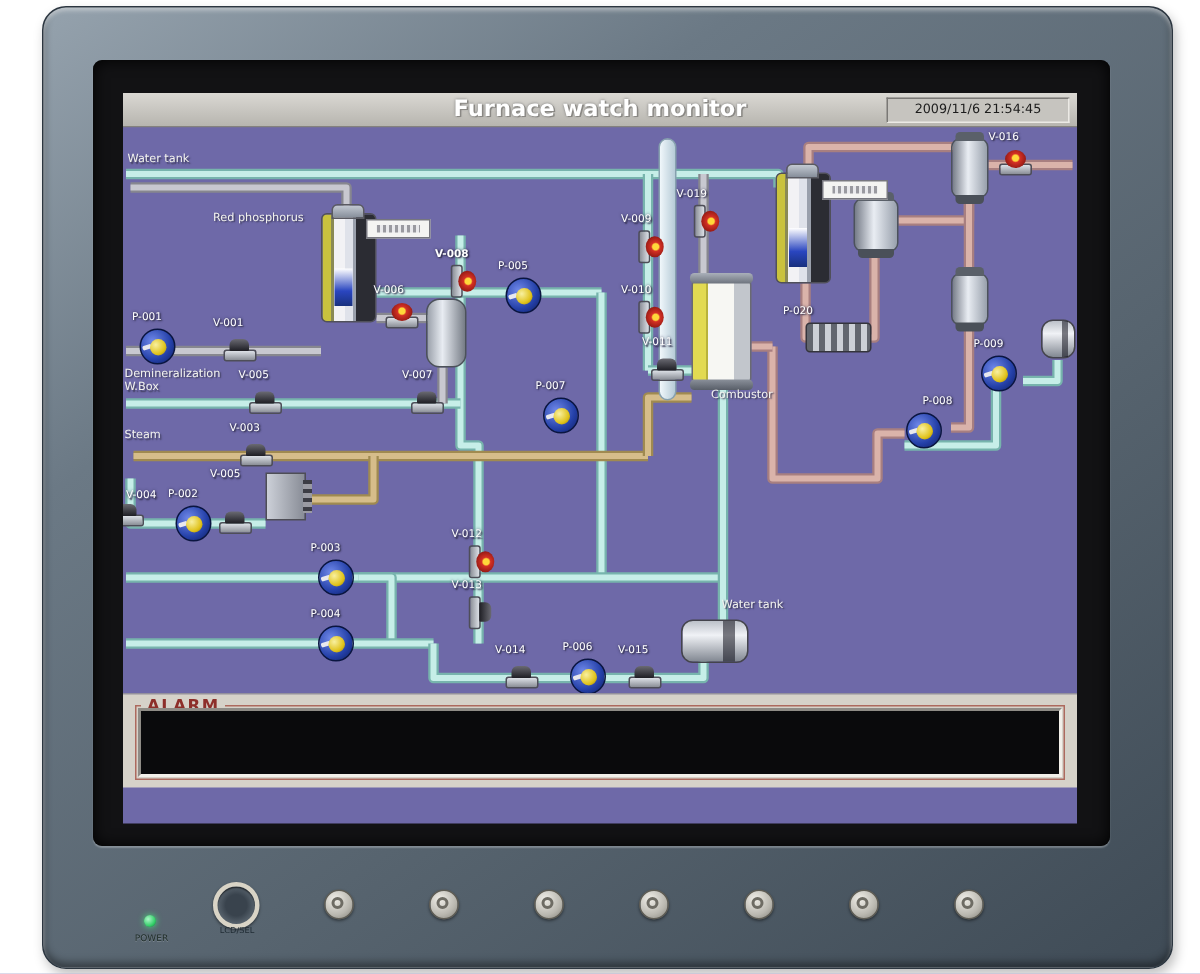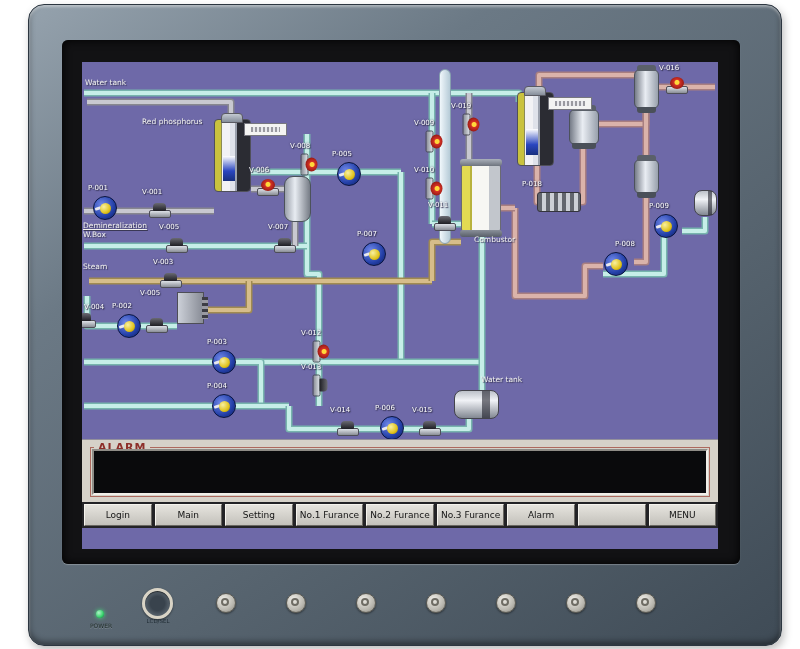--- a/index.html
+++ b/index.html
@@ -110,20 +110,24 @@
     border:2px solid #6e6c64;box-sizing:border-box;}
 </style>
 </head>
 <body>
 
 <div class="stage">
   <div class="bezel"></div>
   <div class="recess"></div>
 
   <div class="screen">
+    <div class="titlebar">
+      <span class="ttl">Furnace watch monitor</span>
+      <span class="clockbox">2009/11/6 21:54:45</span>
+    </div>
 
     <div class="diagram" id="diagram">
       <svg id="pipes" width="636" height="377" viewBox="0 0 636 377">
           <path d="M2 31 H437 V40" stroke="#77b4ad" stroke-width="7" fill="none" stroke-linejoin="round"></path>
           <path d="M2 31 H437 V40" stroke="#c6eee8" stroke-width="4" fill="none" stroke-linejoin="round"></path>
           <path d="M350 31 V162" stroke="#77b4ad" stroke-width="7" fill="none" stroke-linejoin="round"></path>
           <path d="M350 31 V162" stroke="#c6eee8" stroke-width="4" fill="none" stroke-linejoin="round"></path>
           <path d="M225 72 V212 H237 V344" stroke="#77b4ad" stroke-width="7" fill="none" stroke-linejoin="round"></path>
           <path d="M225 72 V212 H237 V344" stroke="#c6eee8" stroke-width="4" fill="none" stroke-linejoin="round"></path>
           <path d="M169 110 H319" stroke="#77b4ad" stroke-width="7" fill="none" stroke-linejoin="round"></path>
@@ -190,21 +194,21 @@
         <div class="eq combustor" style="left: 379px; top: 102px; width: 40px; height: 68px;"></div>
         <div class="eq column" style="left: 357px; top: 7px; width: 12px; height: 175px;"></div>
         <div class="eq scyl" style="left: 487px; top: 47px; width: 30px; height: 36px;"></div>
         <div class="eq scyl" style="left: 552px; top: 7px; width: 25px; height: 40px;"></div>
         <div class="eq scyl" style="left: 552px; top: 97px; width: 25px; height: 35px;"></div>
         <div class="eq hxbox" style="left: 95px; top: 230px; width: 27px; height: 32px;"></div>
         <div class="eq canister" style="left: 202px; top: 114px; width: 27px; height: 46px;"></div>
         <div class="eq htank" style="left: 372px; top: 328px; width: 45px; height: 29px;"></div>
         <div class="eq htank" style="left: 612px; top: 128px; width: 23px; height: 26px;"></div>
         <div class="eq motor" style="left: 455px; top: 130px; width: 44px; height: 20px;"></div>
-        <span class="elbl" style="left: 440px; top: 118px;">P-018</span>
+        <span class="elbl" style="left: 440px; top: 118px;">P-020</span>
         <div class="eq pump" style="left: 11px; top: 134px;"></div>
         <span class="elbl" style="left: 6px; top: 122px;">P-001</span>
         <div class="eq pump" style="left: 35px; top: 252px;"></div>
         <span class="elbl" style="left: 30px; top: 240px;">P-002</span>
         <div class="eq pump" style="left: 130px; top: 288px;"></div>
         <span class="elbl" style="left: 125px; top: 276px;">P-003</span>
         <div class="eq pump" style="left: 130px; top: 332px;"></div>
         <span class="elbl" style="left: 125px; top: 320px;">P-004</span>
         <div class="eq pump" style="left: 255px; top: 100px;"></div>
         <span class="elbl" style="left: 250px; top: 88px;">P-005</span>
@@ -232,57 +236,46 @@
         <span class="elbl" style="left: 346px; top: 139px;">V-011</span>
         <div class="eq valve vert" style="left: 227px; top: 316px;"></div>
         <span class="elbl" style="left: 219px; top: 301px;">V-013</span>
         <div class="eq valve" style="left: 255px; top: 359px;"></div>
         <span class="elbl" style="left: 248px; top: 344px;">V-014</span>
         <div class="eq valve" style="left: 337px; top: 359px;"></div>
         <span class="elbl" style="left: 330px; top: 344px;">V-015</span>
         <div class="eq valve red" style="left: 175px; top: 119px;"></div>
         <span class="elbl" style="left: 167px; top: 104px;">V-006</span>
         <div class="eq valve red vert" style="left: 215px; top: 95px;"></div>
-        <span class="elbl" style="left: 208px; top: 80px;">V-008</span>
+        <span class="elbl" style="left: 208px; top: 80px; font-weight: bold;">V-008</span>
         <div class="eq valve red vert" style="left: 340px; top: 72px;"></div>
         <span class="elbl" style="left: 332px; top: 57px;">V-009</span>
         <div class="eq valve red vert" style="left: 340px; top: 119px;"></div>
         <span class="elbl" style="left: 332px; top: 104px;">V-010</span>
         <div class="eq valve red vert" style="left: 377px; top: 55px;"></div>
         <span class="elbl" style="left: 369px; top: 40px;">V-019</span>
         <div class="eq valve red vert" style="left: 227px; top: 282px;"></div>
         <span class="elbl" style="left: 219px; top: 267px;">V-012</span>
         <div class="eq valve red" style="left: 584px; top: 17px;"></div>
         <span class="elbl" style="left: 577px; top: 2px; text-align: right;">V-016</span>
         <span class="wtext" style="left: 3px; top: 16px;">Water tank</span>
         <span class="wtext" style="left: 60px; top: 55px;">Red phosphorus</span>
-        <span class="wtext" style="left: 1px; top: 159px; text-decoration: underline;">Demineralization</span>
+        <span class="wtext" style="left: 1px; top: 159px;">Demineralization</span>
         <span class="wtext" style="left: 1px; top: 168px;">W.Box</span>
         <span class="wtext" style="left: 1px; top: 200px;">Steam</span>
         <span class="wtext" style="left: 392px; top: 173px;">Combustor</span>
         <span class="wtext" style="left: 399px; top: 313px;">Water tank</span>
       </div>
 
     <div class="alarmsec">
       <div class="alarmframe"></div>
       <span class="alarmlegend">ALARM</span>
       <div class="alarmblack"></div>
     </div>
 
-    <div class="toolbar" id="toolbar">
-        <div class="tbtn">Login</div>
-        <div class="tbtn">Main</div>
-        <div class="tbtn">Setting</div>
-        <div class="tbtn">No.1 Furance</div>
-        <div class="tbtn">No.2 Furance</div>
-        <div class="tbtn">No.3 Furance</div>
-        <div class="tbtn">Alarm</div>
-        <div class="tbtn"></div>
-        <div class="tbtn">MENU</div>
-      </div>
   </div>
 
   <div class="led"></div>
   <div class="ledlbl">POWER</div>
   <div class="ring"></div>
   <div class="ringlbl">LCD/SEL</div>
   <div id="fnrow">
       <div class="fnbtn" style="left: 216px;"></div>
       <div class="fnbtn" style="left: 286px;"></div>
       <div class="fnbtn" style="left: 356px;"></div>

